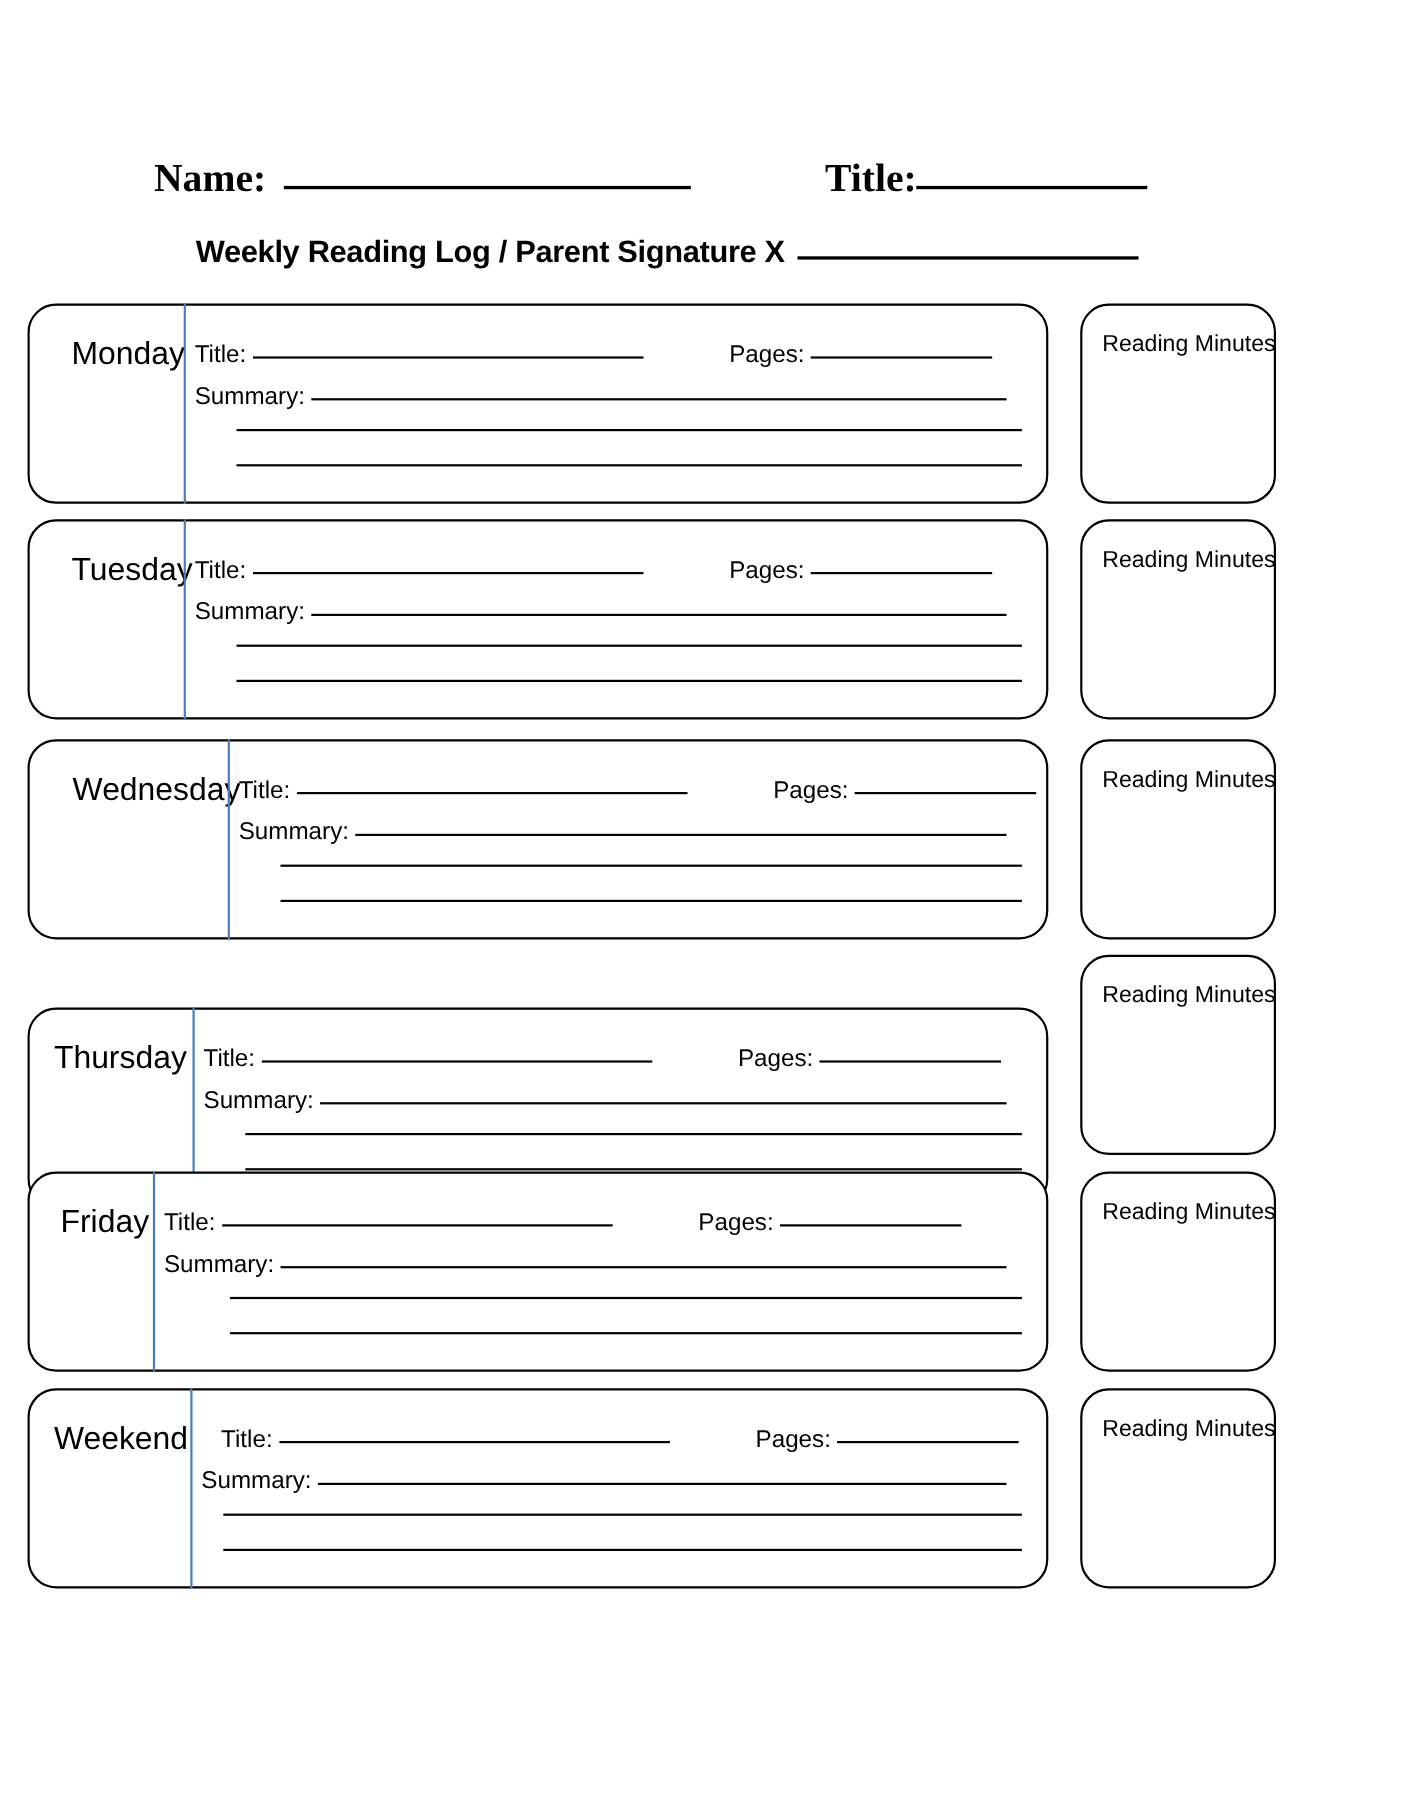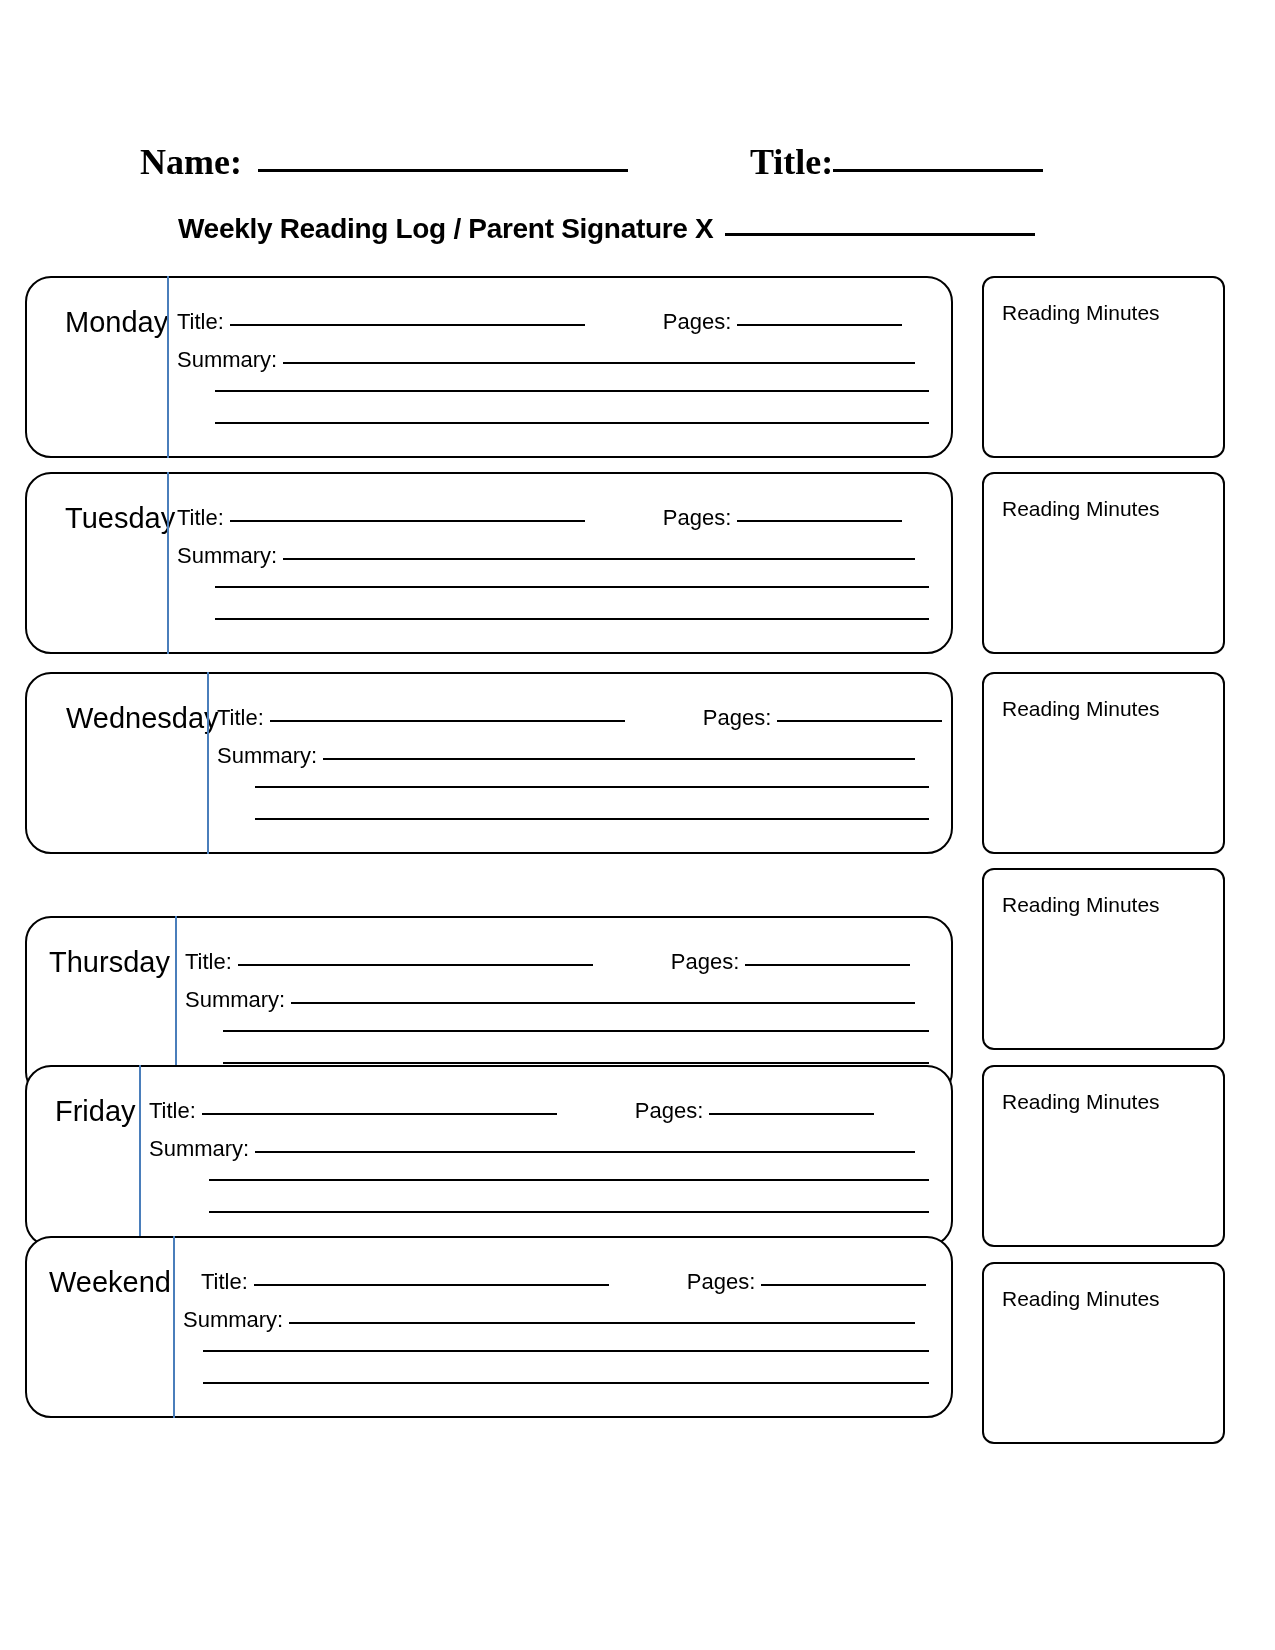--- a/index.html
+++ b/index.html
@@ -139,24 +139,24 @@
   .blank-line {
     position: absolute;
     border-bottom: 2px solid #000;
     height: 0;
   }
 
   
   .minutes-box {
     position: absolute;
     left: 982px;
-    width: 243px;
+    width: 178px;
     height: 182px;
     border: 2px solid #000;
-    border-radius: 12px;
+    border-radius: 26px;
     box-sizing: border-box;
     background: #ffffff;
   }
   .minutes-label {
     position: absolute;
     left: 18px;
     top: 22px;
     font-size: 21px;
     line-height: 26px;
     white-space: nowrap;
@@ -275,21 +275,21 @@
       <div class="field-line" style="left: 122px; top: 68px;">
         <span class="field-label">Summary:</span>
         <span class="fill" style="width: 660px;"></span>
       </div>
       <div class="blank-line" style="left: 182px; right: 22px; top: 112px;"></div>
       <div class="blank-line" style="left: 182px; right: 22px; top: 144px;"></div>
     </div>
     <div class="minutes-box" style="top: 1065px;">
       <div class="minutes-label">Reading Minutes</div>
     </div>
-    <div class="day-row" style="top: 1236px;">
+    <div class="day-row" style="top: 1262px;">
       <div class="day-name" style="left: 22px;">Weekend</div>
       <div class="divider" style="left: 146px; background: rgb(74, 126, 187);"></div>
       <div class="field-line" style="left: 174px; top: 30px;">
         <span class="field-label">Title:</span>
         <span class="fill" style="width: 355px;"></span>
         <span class="field-label" style="margin-left: 78px;">Pages:</span>
         <span class="fill" style="width: 165px;"></span>
       </div>
       <div class="field-line" style="left: 156px; top: 68px;">
         <span class="field-label">Summary:</span>

